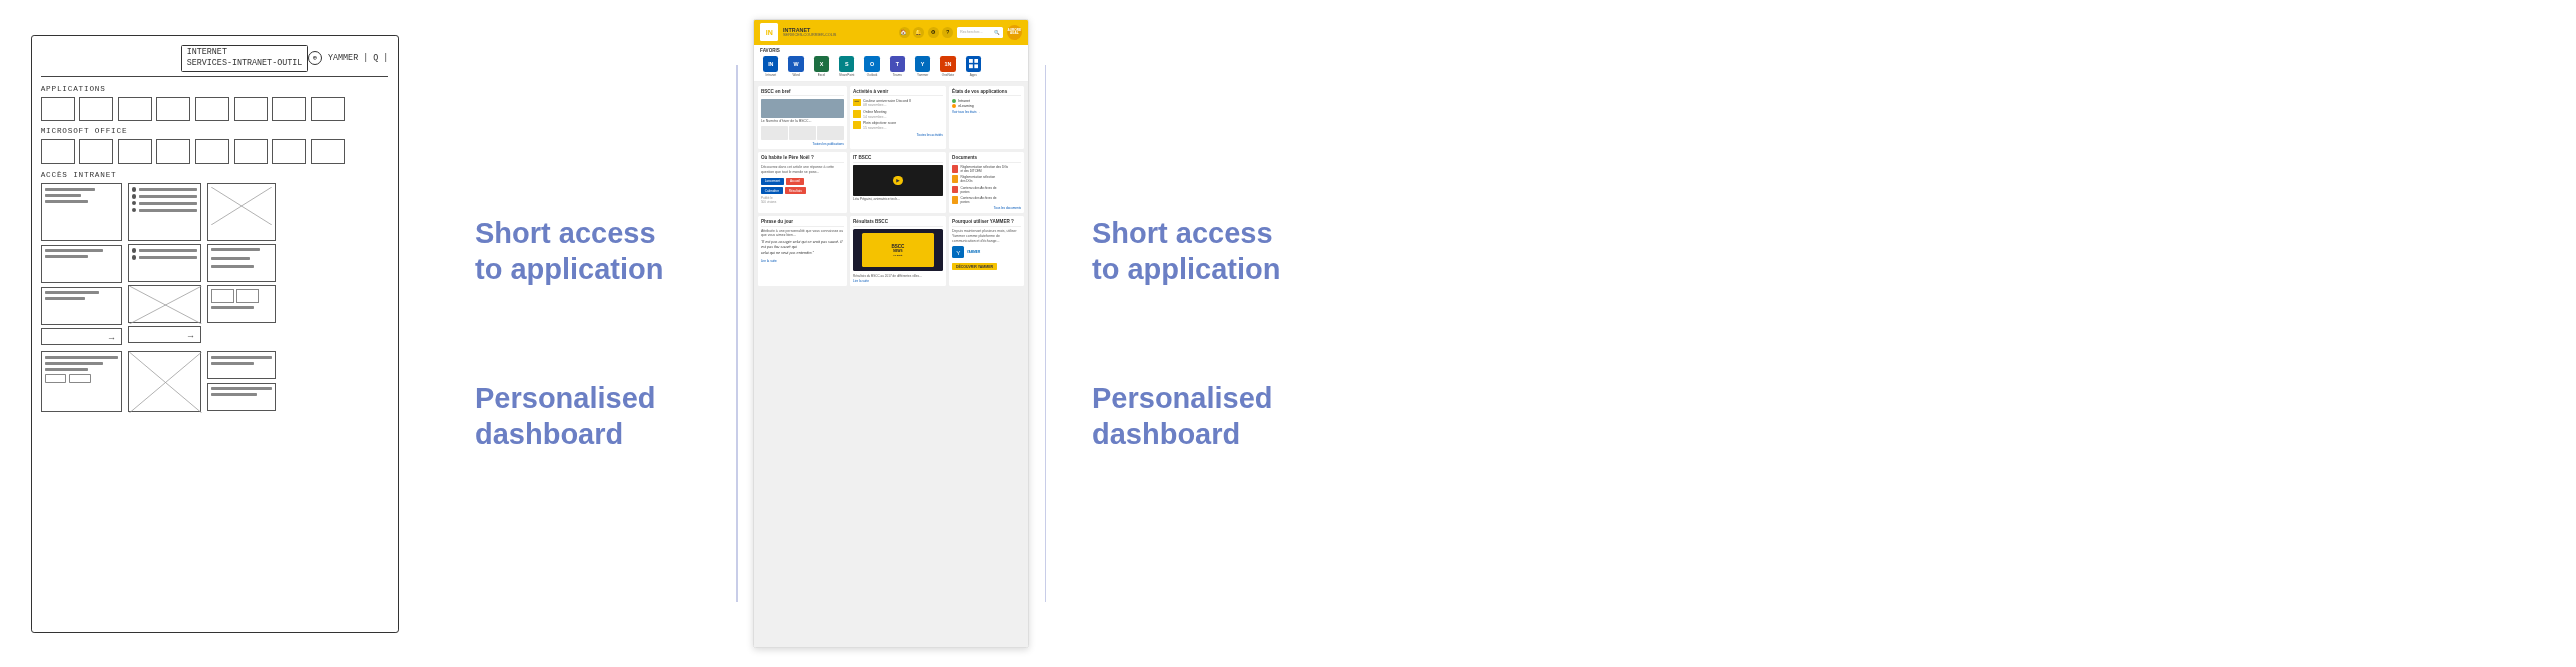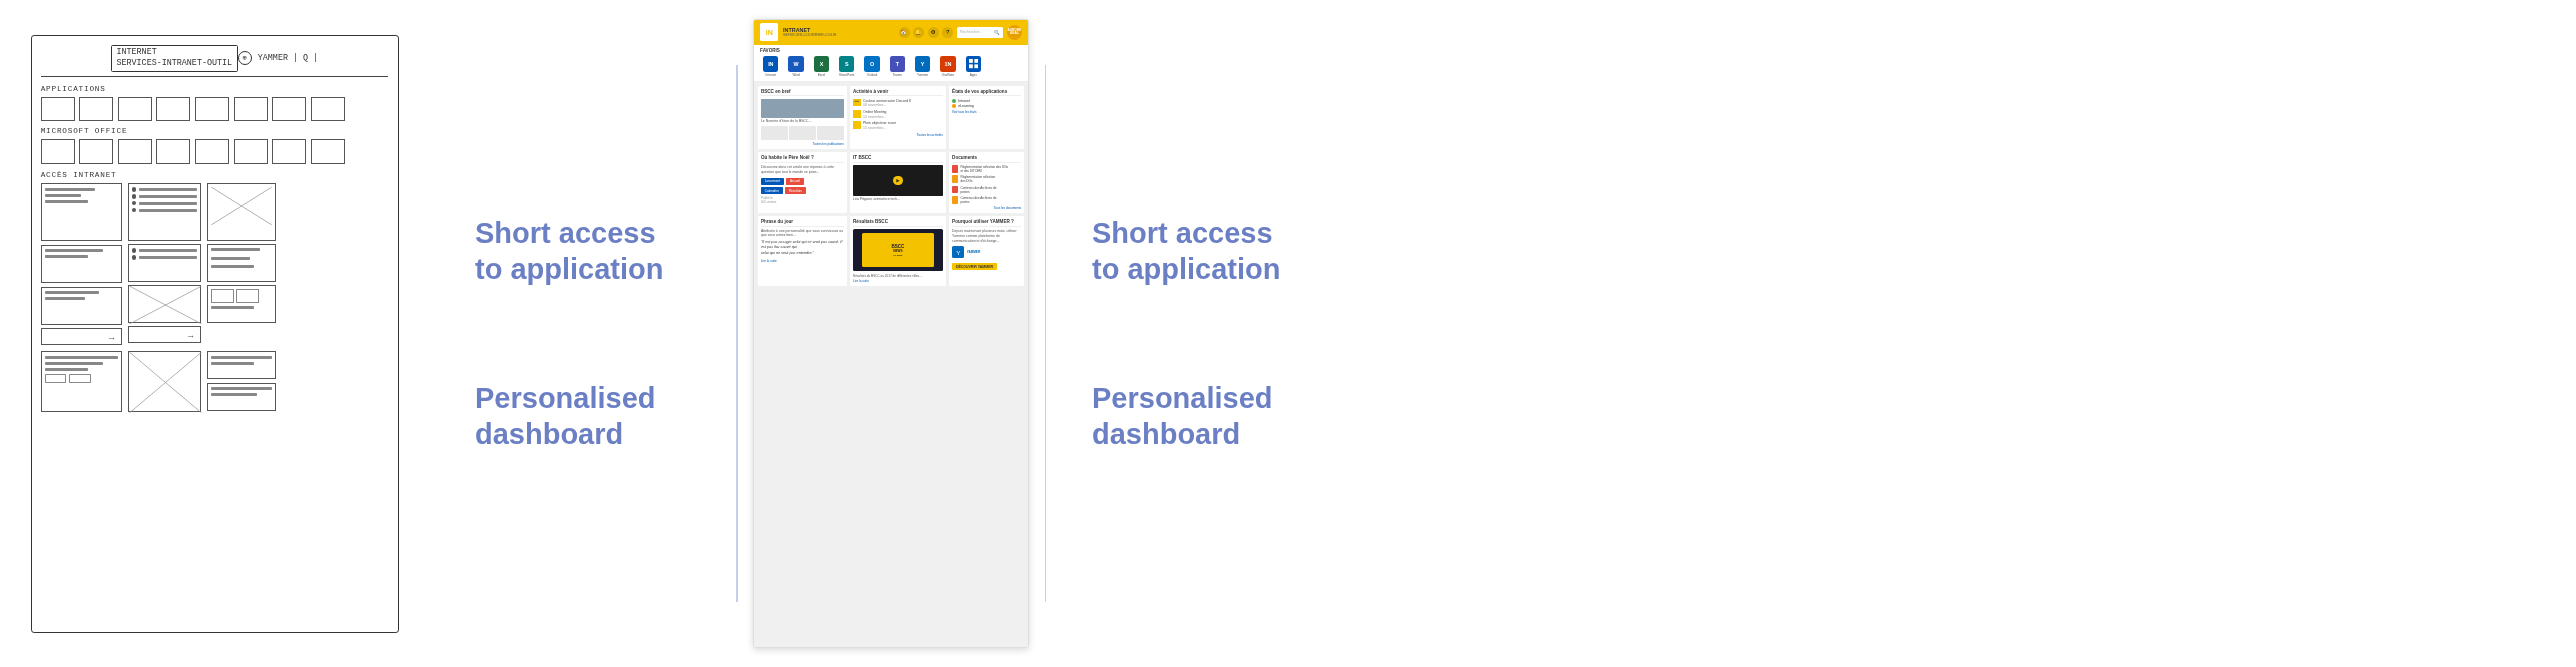--- a/index.html
+++ b/index.html
@@ -32,21 +32,21 @@
       border-radius: 3.1px;
       padding: 9.2px;
       position: relative;
       background: #fff;
     }
 
     
     .wf-header {
       display: flex;
       align-items: center;
-      justify-content: center;
+      justify-content: flex-end;
       margin-bottom: 7.7px;
       padding-bottom: 4.6px;
       border-bottom: 1.2px solid #444;
     }
     .wf-logo {
       font-size: 8.4px;
       font-family: 'Courier New', monospace;
       color: #333;
       border: 1.2px solid #333;
       padding: 1.5px 4.6px;

